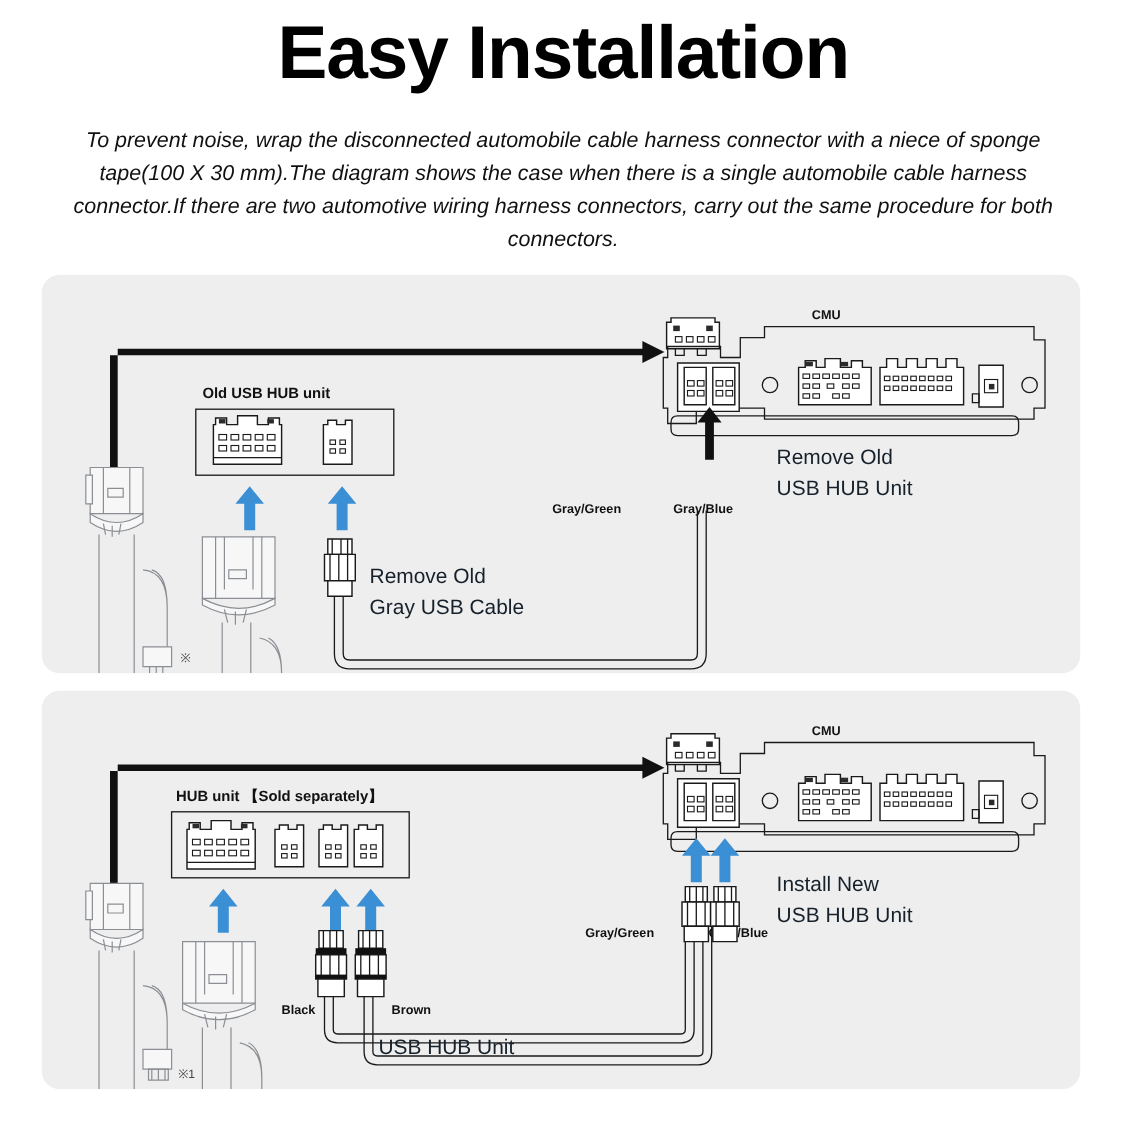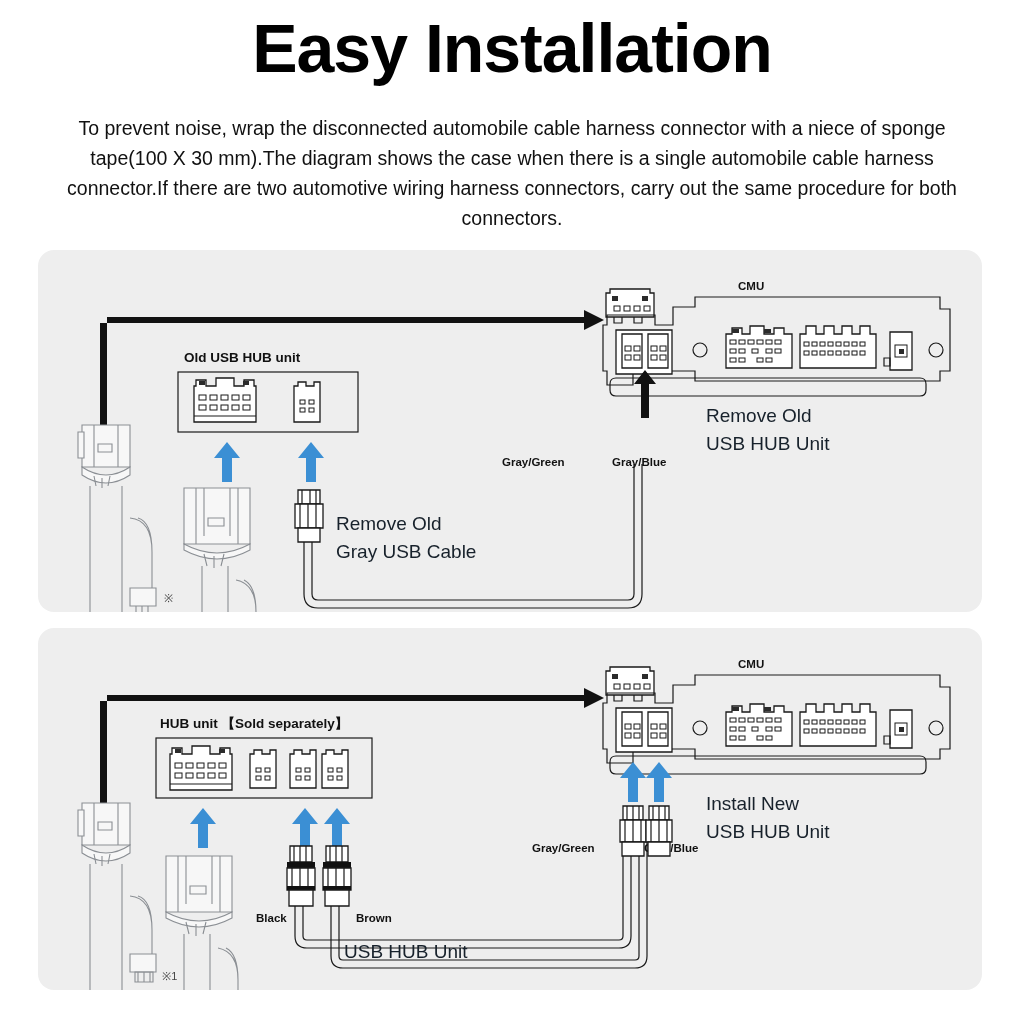--- a/index.html
+++ b/index.html
@@ -28,20 +28,21 @@
     line-height: 1.02;
     color: #000;
   }
   .subtitle {
     position: absolute;
     top: 113px; left: 50px; width: 924px;
     text-align: center;
     font-size: 19.5px;
     line-height: 30px;
     color: #111;
+    font-style: italic;
   }
 
   
   .panel {
     position: absolute;
     left: 38px;
     width: 944px;
     background: #eeeeee;
     border-radius: 16px;
     overflow: hidden;

